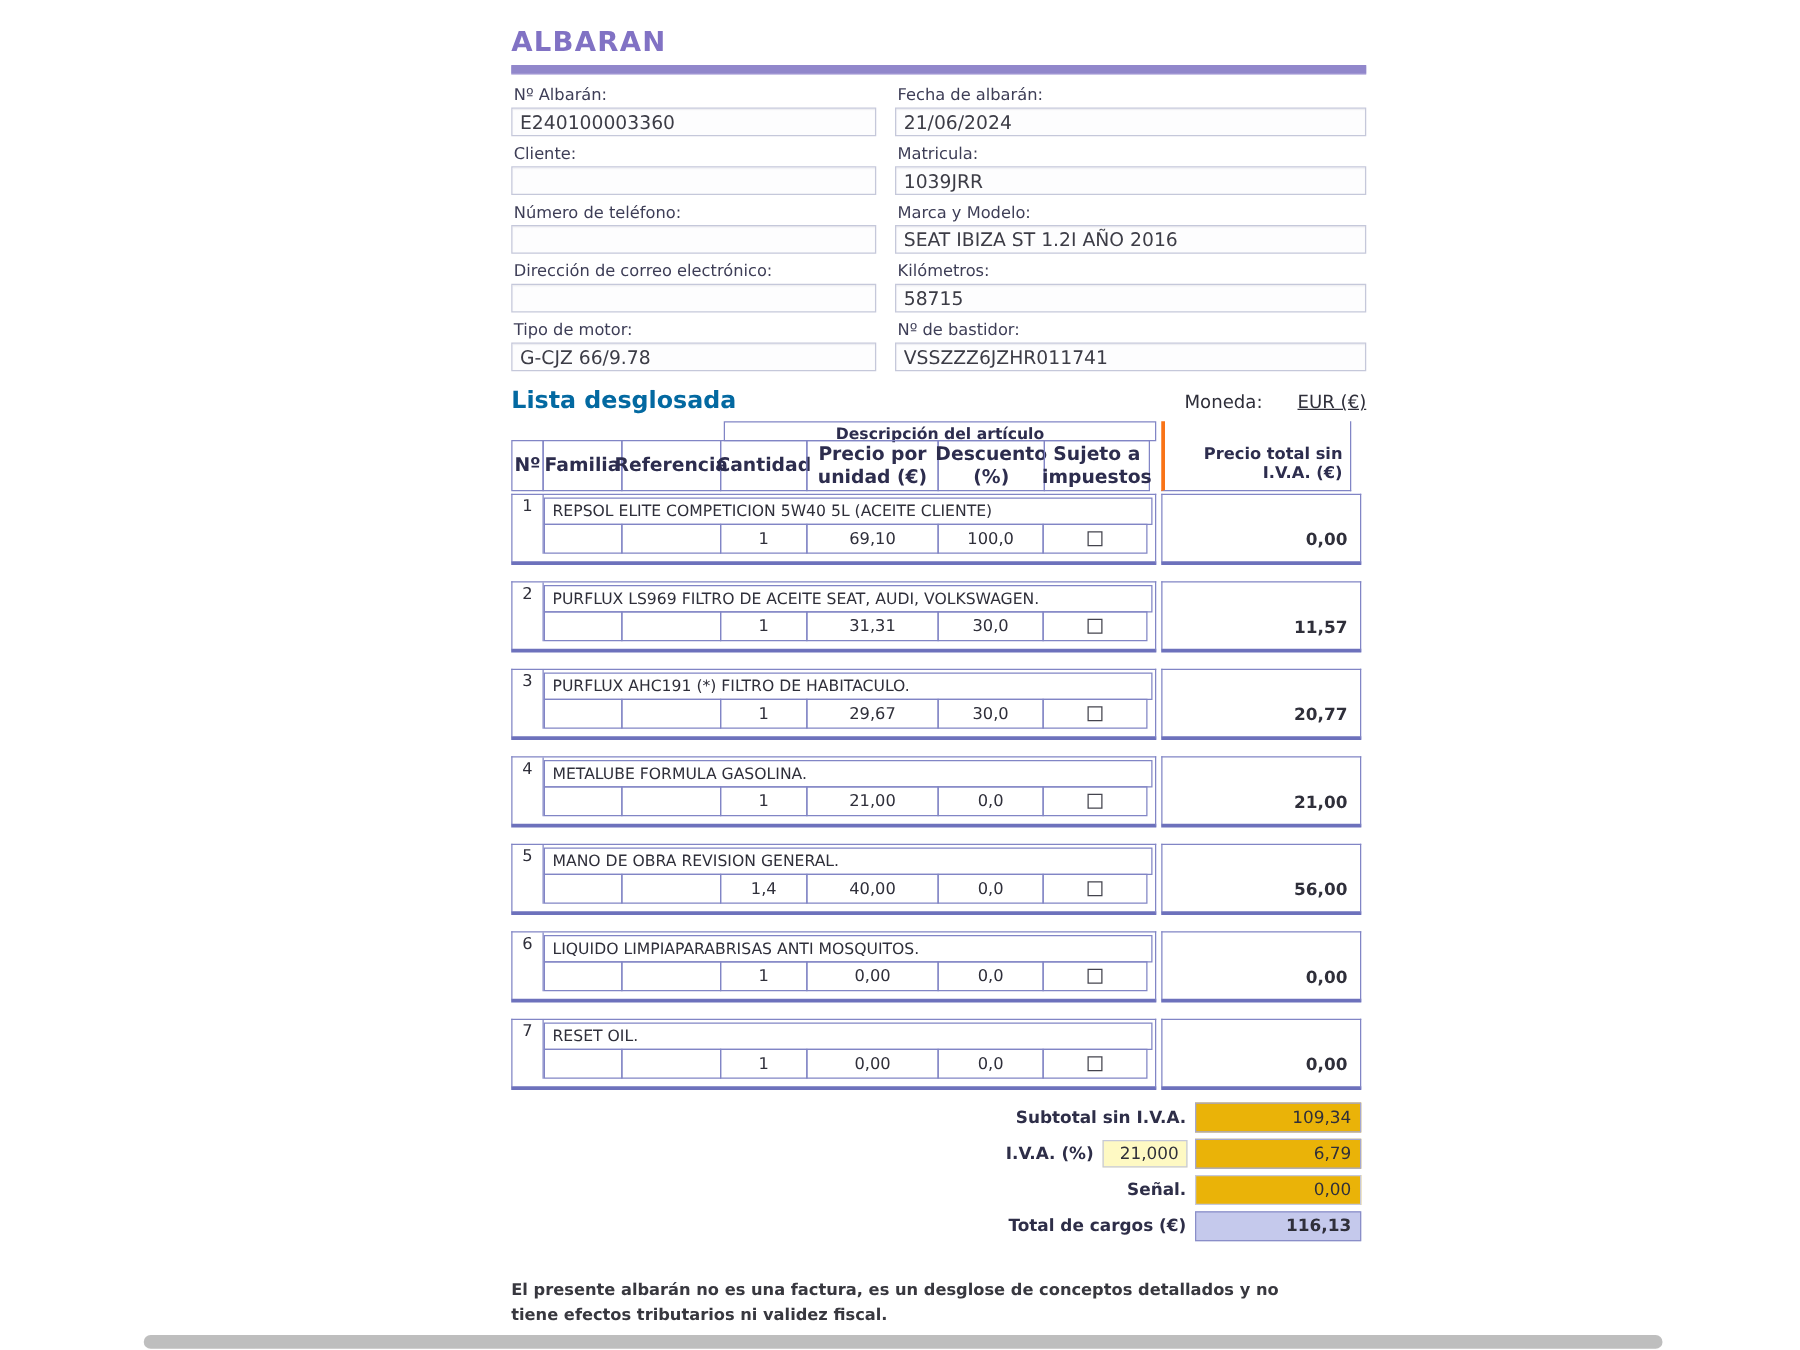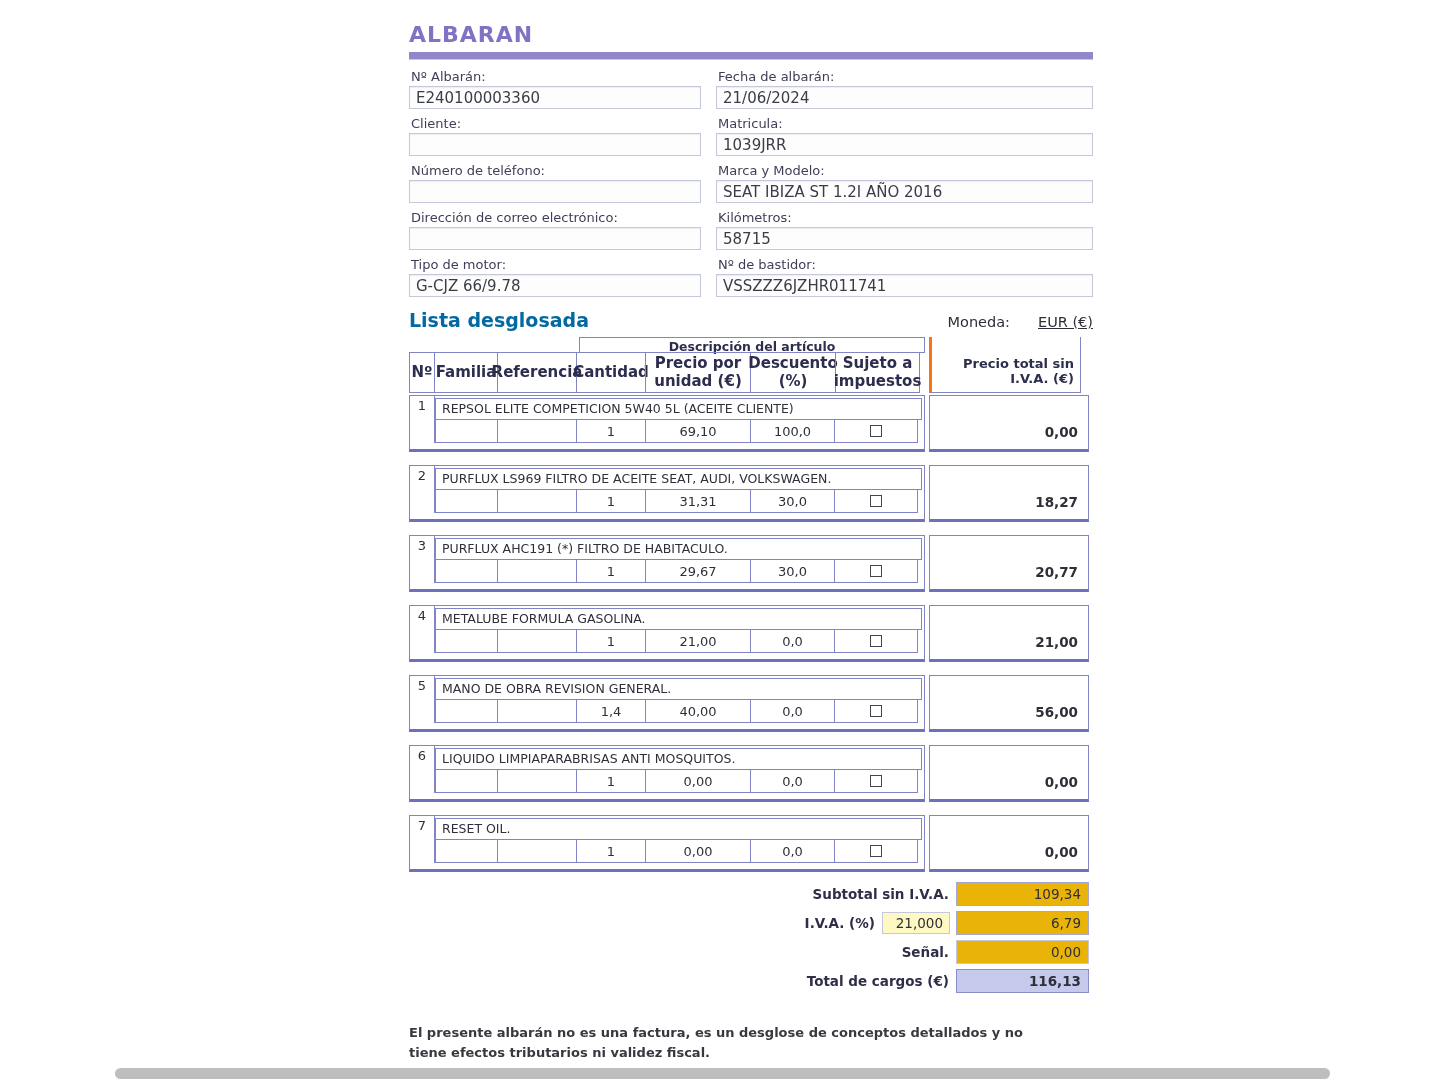--- a/index.html
+++ b/index.html
@@ -227,21 +227,21 @@
             <div class="vc v-ref"></div>
             <div class="vc v-cant">1</div>
             <div class="vc v-prec">31,31</div>
             <div class="vc v-desc">30,0</div>
             <div class="vc v-suj">
                 <span class="cb"></span>
               </div>
           </div>
         </div>
       </div>
-      <div class="row-right">18,27</div>
+      <div class="row-right">11,57</div>
     </div>
 
     <div class="row-block">
       <div class="row-left">
         <div class="num-cell">3</div>
         <div class="row-main">
           <div class="desc-box">PURFLUX AHC191 (*) FILTRO DE HABITACULO.</div>
           <div class="vals-row">
             <div class="vc v-fam"></div>
             <div class="vc v-ref"></div>

